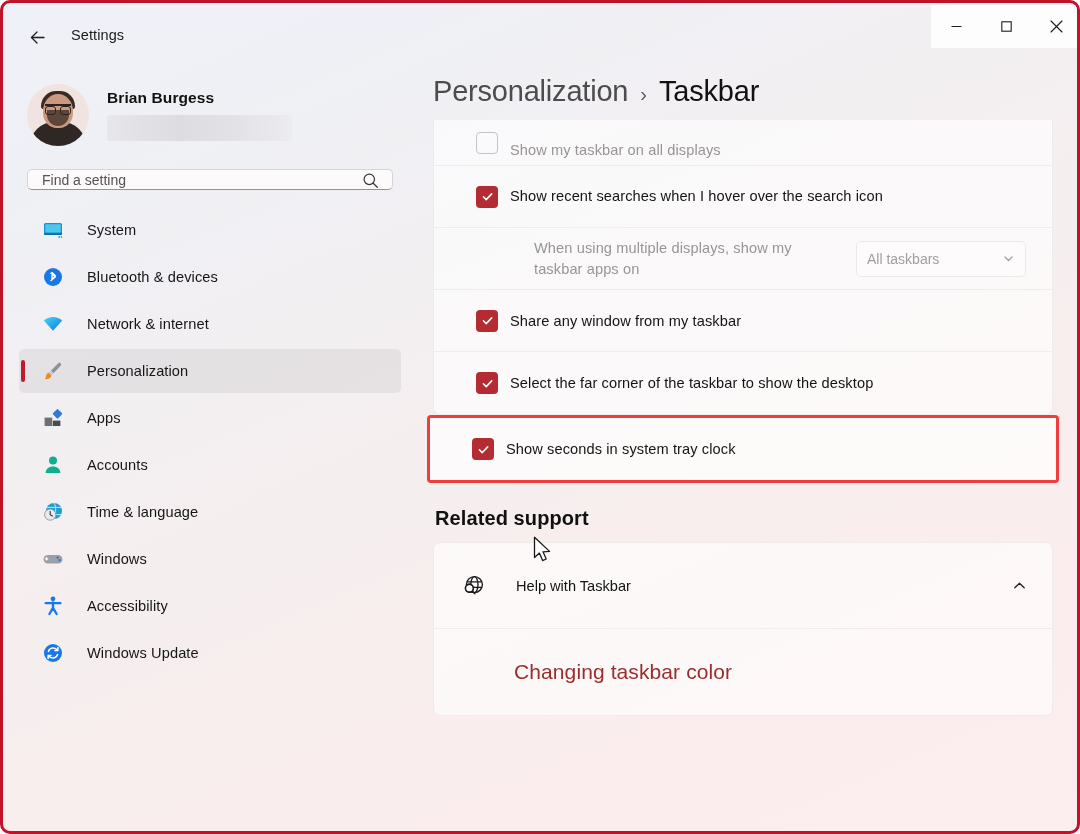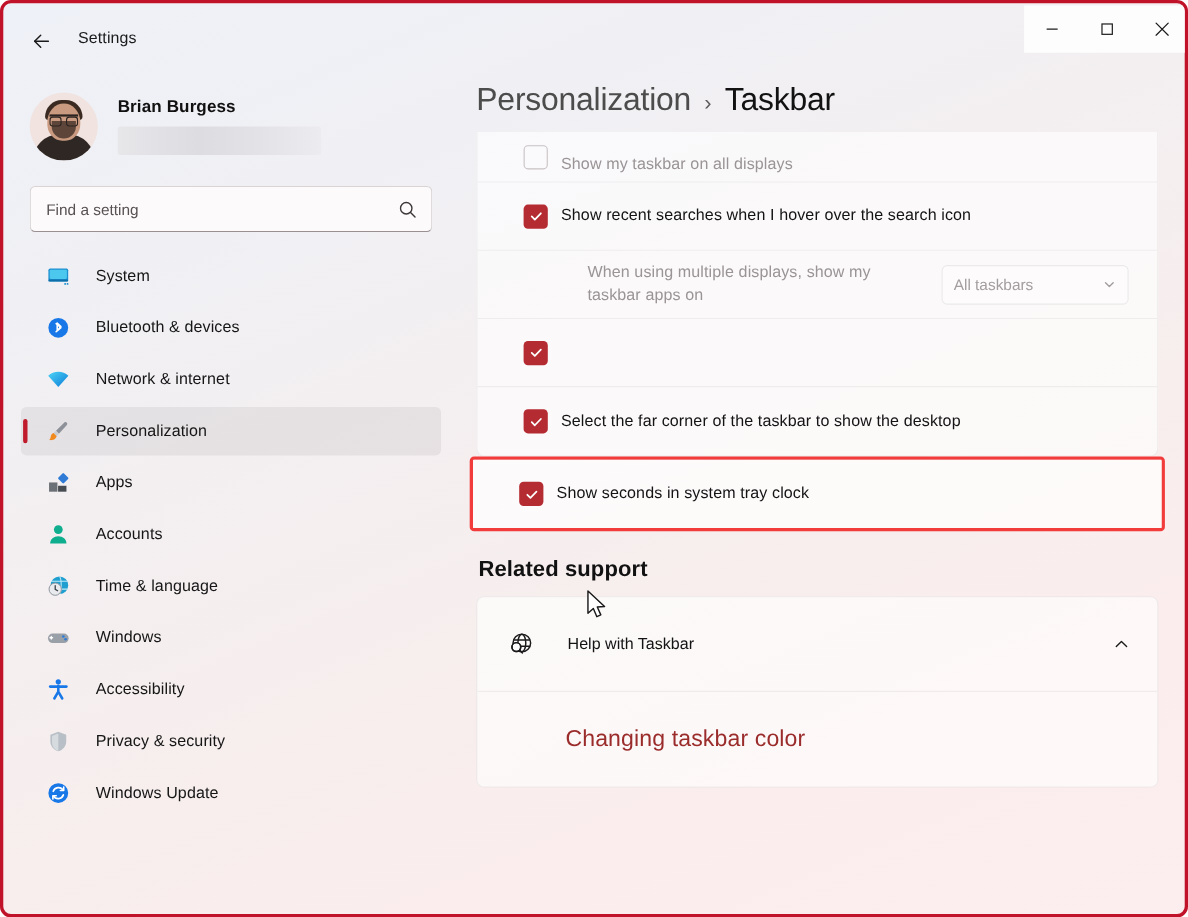--- a/index.html
+++ b/index.html
@@ -114,21 +114,21 @@
     margin-top: 8px;
     width: 185px; height: 26px;
     border-radius: 3px;
     background: linear-gradient(90deg,#e7e7ea 0%, #dcdce1 40%, #e3e3e7 70%, #ecebef 100%);
     filter: blur(0.6px);
   }
 
   .search-box {
     position: relative;
     margin: 8px 8px 0 8px;
-    height: 42px;
+    height: 21px;
     background: #fcfafa;
     border: 1px solid #d9d3d4;
     border-bottom: 1.6px solid #9a9092;
     border-radius: 5px;
     display: flex; align-items: center;
   }
   .search-box .ph {
     padding-left: 14px; font-size: 14px; color: #585153;
   }
   .search-box .mag {
@@ -435,29 +435,20 @@
         <span class="nav-icon">
           <svg width="22" height="22" viewBox="0 0 22 22">
             <circle cx="11" cy="3.8" r="2.4" fill="#1878e8"></circle>
             <path d="M3.6 8.2h14.8" stroke="#1878e8" stroke-width="2.3" stroke-linecap="round"></path>
             <path d="M11 7.4v5.4M11 12.8l-3.6 6.2M11 12.8l3.6 6.2" stroke="#1878e8" stroke-width="2.3" stroke-linecap="round" fill="none"></path>
           </svg>
         </span>
         <span class="nav-label">Accessibility</span>
       </div>
 
-      <div class="navitem">
-        <span class="nav-icon">
-          <svg width="22" height="22" viewBox="0 0 22 22">
-            <path d="M11 2.2l7.2 2.8v6c0 4.4-3 7.6-7.2 9-4.2-1.4-7.2-4.6-7.2-9v-6L11 2.2Z" fill="#b9bfc6"></path>
-            <path d="M11 3.8v16c-3.3-1.3-5.7-4-5.7-7.8V6L11 3.8Z" fill="#d6dbe0"></path>
-          </svg>
-        </span>
-        <span class="nav-label">Privacy &amp; security</span>
-      </div>
 
       <div class="navitem">
         <span class="nav-icon">
           <svg width="22" height="22" viewBox="0 0 22 22">
             <circle cx="11" cy="11" r="9" fill="#1878e8"></circle>
             <path d="M6.4 9.4A5 5 0 0 1 15.4 8.4M15.6 12.6A5 5 0 0 1 6.6 13.6" stroke="#fff" stroke-width="1.5" fill="none" stroke-linecap="round"></path>
             <path d="M15.9 5.6v3h-3M6.1 16.4v-3h3" stroke="#fff" stroke-width="1.5" fill="none" stroke-linecap="round" stroke-linejoin="round"></path>
           </svg>
         </span>
         <span class="nav-label">Windows Update</span>
@@ -501,20 +492,21 @@
           </span>
         </span>
       </div>
 
       <div class="row">
         <span class="cb checked">
           <svg width="13" height="13" viewBox="0 0 13 13" fill="none" stroke="#fff" stroke-width="1.6" stroke-linecap="round" stroke-linejoin="round">
               <path d="M2.4 6.8l2.8 2.8L10.7 3.9"></path>
             </svg>
         </span>
+        <span class="row-label">Share any window from my taskbar</span>
       </div>
 
       <div class="row">
         <span class="cb checked">
           <svg width="13" height="13" viewBox="0 0 13 13" fill="none" stroke="#fff" stroke-width="1.6" stroke-linecap="round" stroke-linejoin="round">
               <path d="M2.4 6.8l2.8 2.8L10.7 3.9"></path>
             </svg>
         </span>
         <span class="row-label">Select the far corner of the taskbar to show the desktop</span>
       </div>

